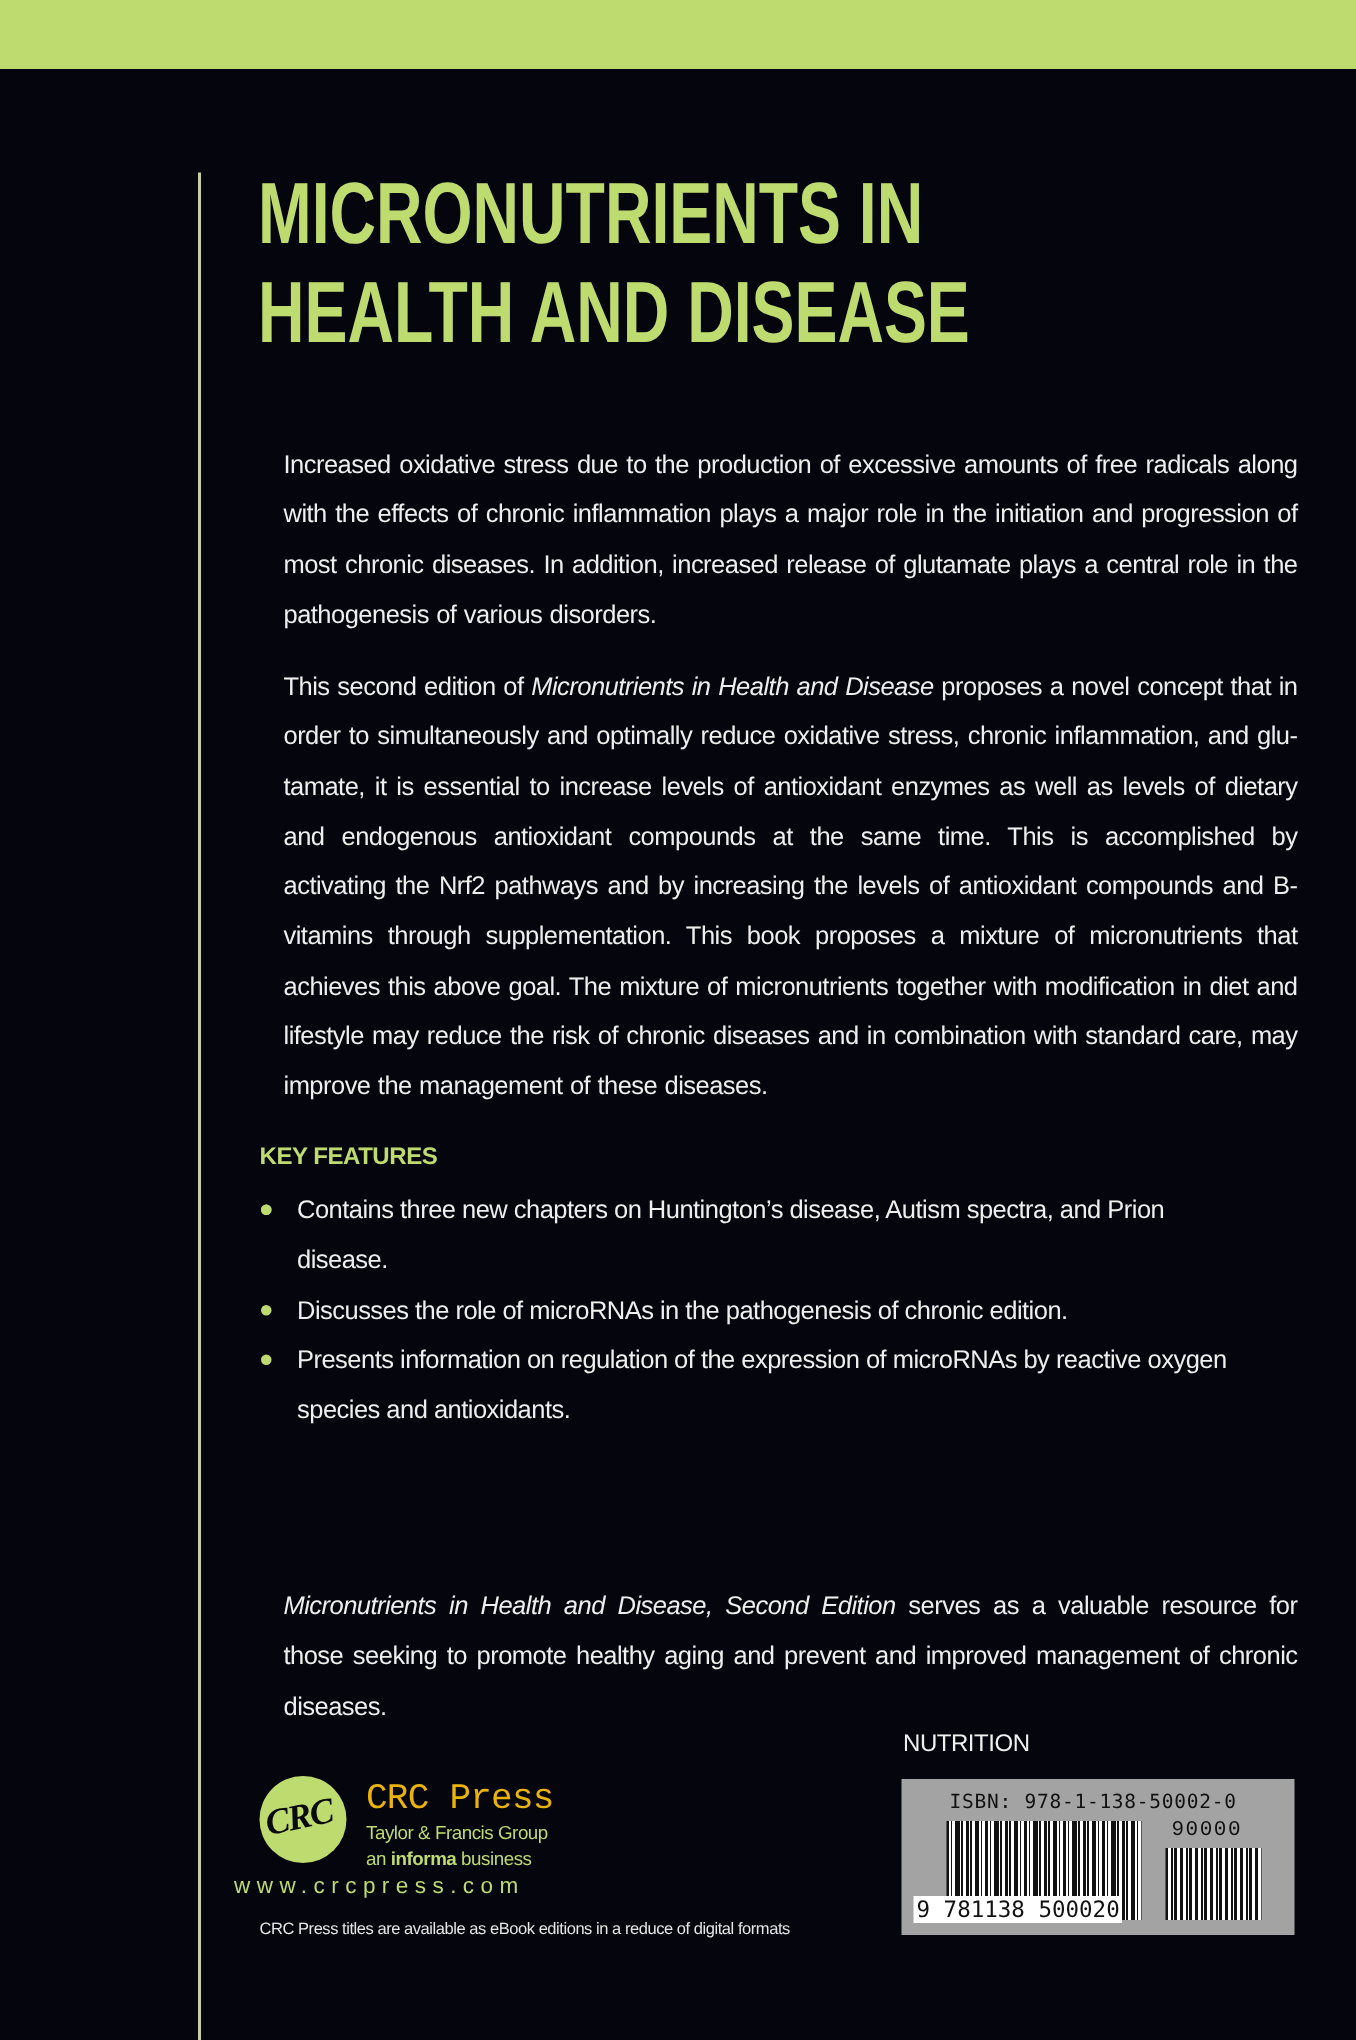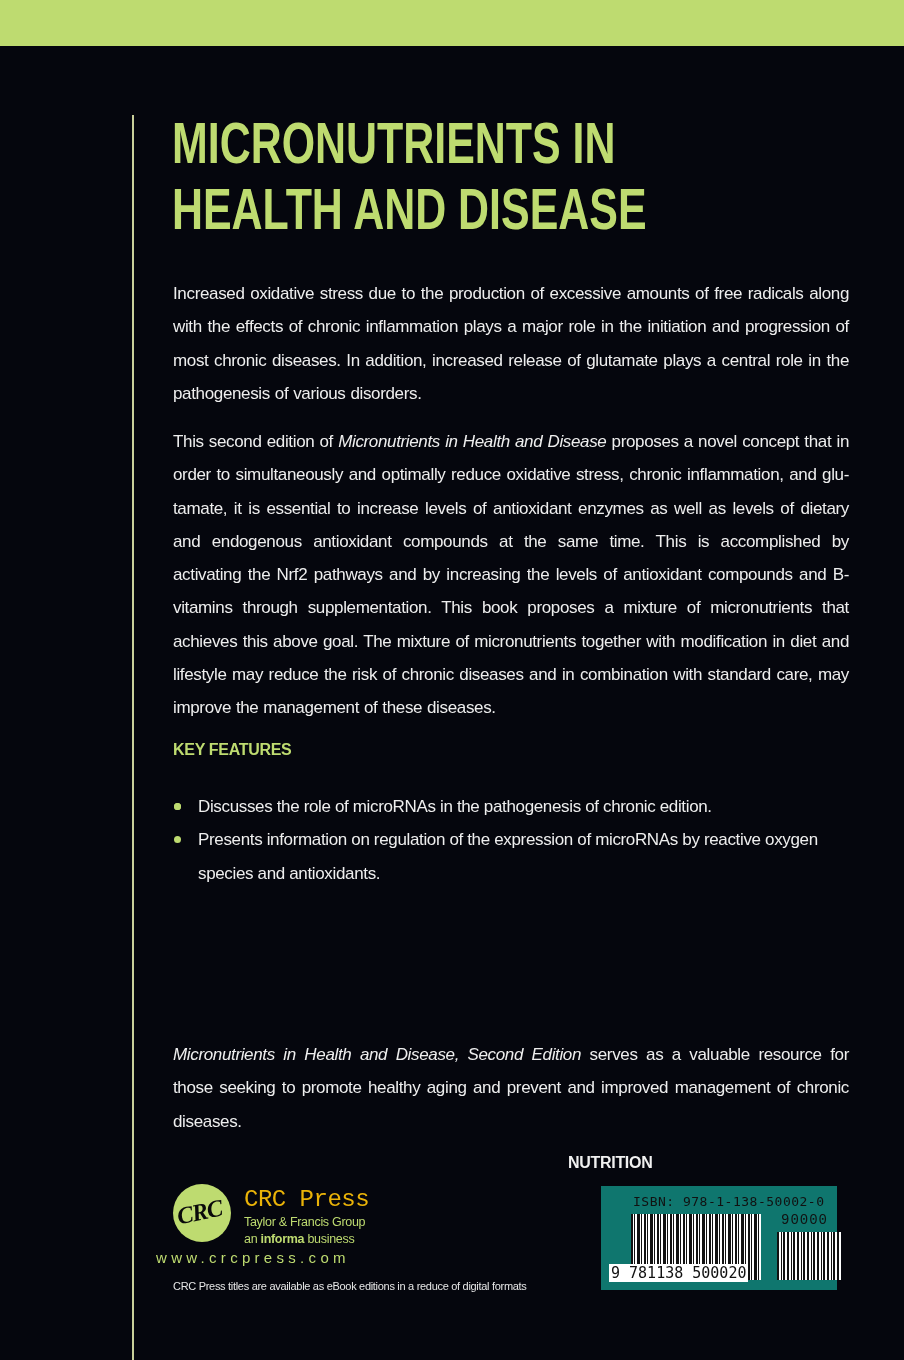--- a/index.html
+++ b/index.html
@@ -42,31 +42,31 @@
       white-space: nowrap;
     }
     .body-text {
       position: absolute;
       left: 173px;
       width: 676px;
       font-size: 17px;
       line-height: 33.3px;
       text-align: justify;
       color: #eeeeee;
-      margin: 0;
+      margin: 16px;
       letter-spacing: -0.35px;
       word-spacing: 0.5px;
     }
     .p1 { top: 277px; }
     .p2 { top: 425px; }
     .closing { top: 1038px; }
     .body-text em { font-style: italic; }
     .kf-heading {
       position: absolute;
-      left: 173px; top: 741px;
+      left: 173px; top: 763px;
       margin: 0;
       color: #bedb70;
       font-size: 16px;
       font-weight: bold;
       letter-spacing: -0.3px;
     }
     .features {
       position: absolute;
       left: 173px; top: 790px;
       width: 690px;
@@ -144,32 +144,31 @@
     .ebook-note {
       position: absolute;
       left: 173px; top: 1280px;
       margin: 0;
       color: #e6e6e6;
       font-size: 11px;
       letter-spacing: -0.3px;
     }
     .category {
       position: absolute;
-      left: 568px; top: 1154px;
+      left: 602px; top: 1154px;
       margin: 0;
       color: #f0f0f0;
       font-size: 16px;
       letter-spacing: -0.3px;
-      font-weight: bold;
     }
     .barcode-box {
       position: absolute;
       left: 601px; top: 1186px;
-      width: 236px; height: 104px;
-      background: #0f766e;
+      width: 262px; height: 104px;
+      background: #a3a3a3;
     }
     .isbn-text {
       position: absolute;
       left: 32px; top: 8px;
       margin: 0;
       font-family: "DejaVu Sans Mono", monospace;
       font-size: 13px;
       color: #111;
       letter-spacing: 0.5px;
     }
@@ -225,20 +224,21 @@
 </h1>
 
 <p class="body-text p1">Increased oxidative stress due to the production of excessive amounts of free radicals along with the effects of chronic inflammation plays a major role in the initiation and progression of most chronic diseases.  In addition, increased release of glutamate plays a central role in the pathogenesis of various disorders.</p>
 
 <p class="body-text p2"><span>This second edition of </span><em>Micronutrients in Health and Disease</em><span> proposes a novel concept that in order to simultaneously and optimally reduce oxidative stress, chronic inflammation, and glu-tamate, it is essential to increase levels of antioxidant enzymes as well as levels of dietary and endogenous antioxidant compounds at the same time. This is accomplished by activating the Nrf2 pathways and by increasing the levels of antioxidant compounds and B-vitamins through supplementation. This book proposes a mixture of micronutrients that achieves this above goal. The mixture of micronutrients together with modification in diet and lifestyle may reduce the risk of chronic diseases and in combination with standard care, may improve the management of these diseases.</span></p>
 
 <h2 class="kf-heading">KEY FEATURES</h2>
 
 <ul class="features">
   <li><span class="bullet"></span></li>
+  <li><span class="bullet"></span><span>Contains three new chapters on Huntington’s disease, Autism spectra, and Prion disease.</span></li>
   <li><span class="bullet"></span><span>Discusses the role of microRNAs in the pathogenesis of chronic edition.</span></li>
   <li><span class="bullet"></span><span>Presents information on regulation of the expression of microRNAs by reactive oxygen species and antioxidants.</span></li>
 </ul>
 
 <p class="body-text closing"><em>Micronutrients in Health and Disease, Second Edition</em><span> serves as a valuable resource for those seeking to promote healthy aging and prevent and improved management of chronic diseases.</span></p>
 
 <div class="crc-logo">
   <span>CRC</span>
 </div>
 <p class="crc-name">CRC Press</p>

